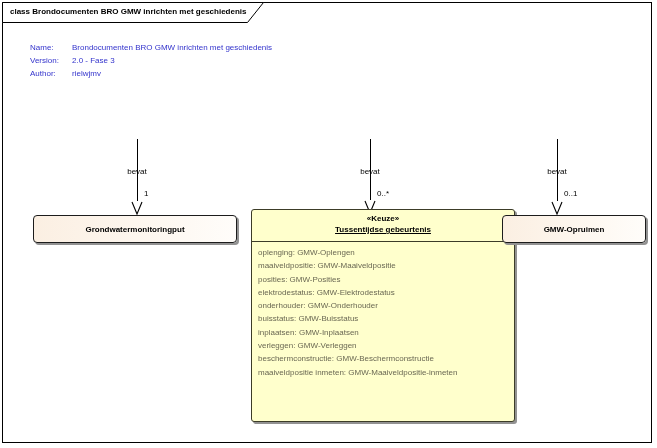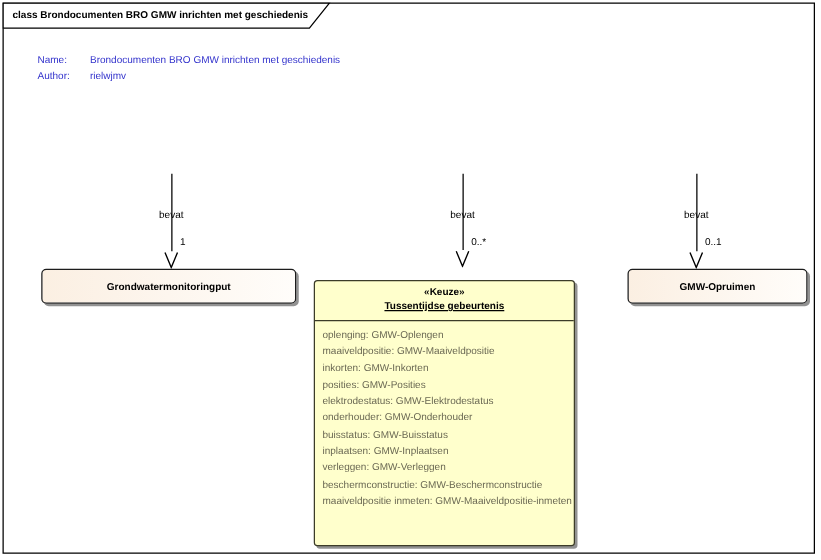--- a/index.html
+++ b/index.html
@@ -32,21 +32,21 @@
     background:linear-gradient(90deg,#e9e9e9 0%,#fafafa 55%,#ffffff 100%);
     display:flex;align-items:center;justify-content:center;
   }
   .cream-box{
     background:linear-gradient(90deg,#fbefe2 0%,#fffdfa 100%);
     display:flex;align-items:center;justify-content:center;height:28px;top:215px;
   }
   .left-box{left:33px;width:204px;}
   .right-box{left:502px;width:144px;}
   .choice-box{
-    left:251px;top:224px;width:209px;height:213px;background:#ffffcc;
+    left:251px;top:209px;width:264px;height:213px;background:#ffffcc;
     border:1px solid #3c3c28;border-radius:3px;box-shadow:2px 2px 0 #929292;
     box-sizing:border-box;position:absolute;font-weight:normal;text-align:left;
   }
   .choice-header{
     height:32px;border-bottom:1px solid #3c3c28;text-align:center;padding-top:4px;box-sizing:border-box;
   }
   .stereotype{font-size:8px;font-weight:bold;}
   .choice-name{font-size:8px;font-weight:bold;text-decoration:underline;margin-top:2px;}
   .attr-list{padding:4px 0 0 6px;}
   .attr-row{font-size:8px;color:#6a6853;height:13.3px;line-height:13.3px;white-space:nowrap;}
@@ -78,20 +78,24 @@
     <path d="M0.5,0.5 L261.5,0.5 L245.5,20.5 L0.5,20.5 Z" fill="#ffffff" stroke="#000000" stroke-width="1"></path>
   </svg>
   <div class="frame-title">class Brondocumenten BRO GMW inrichten met geschiedenis</div>
 
   <div class="props">
     <div class="prop-row">
       <span class="prop-label">Name:</span>
       <span class="prop-value">Brondocumenten BRO GMW inrichten met geschiedenis</span>
     </div>
     <div class="prop-row">
+      <span class="prop-label">Version:</span>
+      <span class="prop-value">2.0 - Fase 3</span>
+    </div>
+    <div class="prop-row">
       <span class="prop-label">Author:</span>
       <span class="prop-value">rielwjmv</span>
     </div>
   </div>
 
 
   <div class="conn-line line-1"></div>
   <svg class="arrowhead arrow-1" viewBox="0 0 14 14">
     <path d="M2,1 L7,13 L12,1" fill="none" stroke="#000" stroke-width="1.1"></path>
   </svg>
@@ -117,21 +121,20 @@
   </div>
 
   <div class="choice-box">
     <div class="choice-header">
       <div class="stereotype">«Keuze»</div>
       <div class="choice-name">Tussentijdse gebeurtenis</div>
     </div>
     <div class="attr-list">
         <div class="attr-row">oplenging: GMW-Oplengen</div>
         <div class="attr-row">maaiveldpositie: GMW-Maaiveldpositie</div>
-        <div class="attr-row">inkorten: GMW-Inkorten</div>
         <div class="attr-row">posities: GMW-Posities</div>
         <div class="attr-row">elektrodestatus: GMW-Elektrodestatus</div>
         <div class="attr-row">onderhouder: GMW-Onderhouder</div>
         <div class="attr-row">buisstatus: GMW-Buisstatus</div>
         <div class="attr-row">inplaatsen: GMW-Inplaatsen</div>
         <div class="attr-row">verleggen: GMW-Verleggen</div>
         <div class="attr-row">beschermconstructie: GMW-Beschermconstructie</div>
         <div class="attr-row">maaiveldpositie inmeten: GMW-Maaiveldpositie-inmeten</div>
       </div>
   </div>

